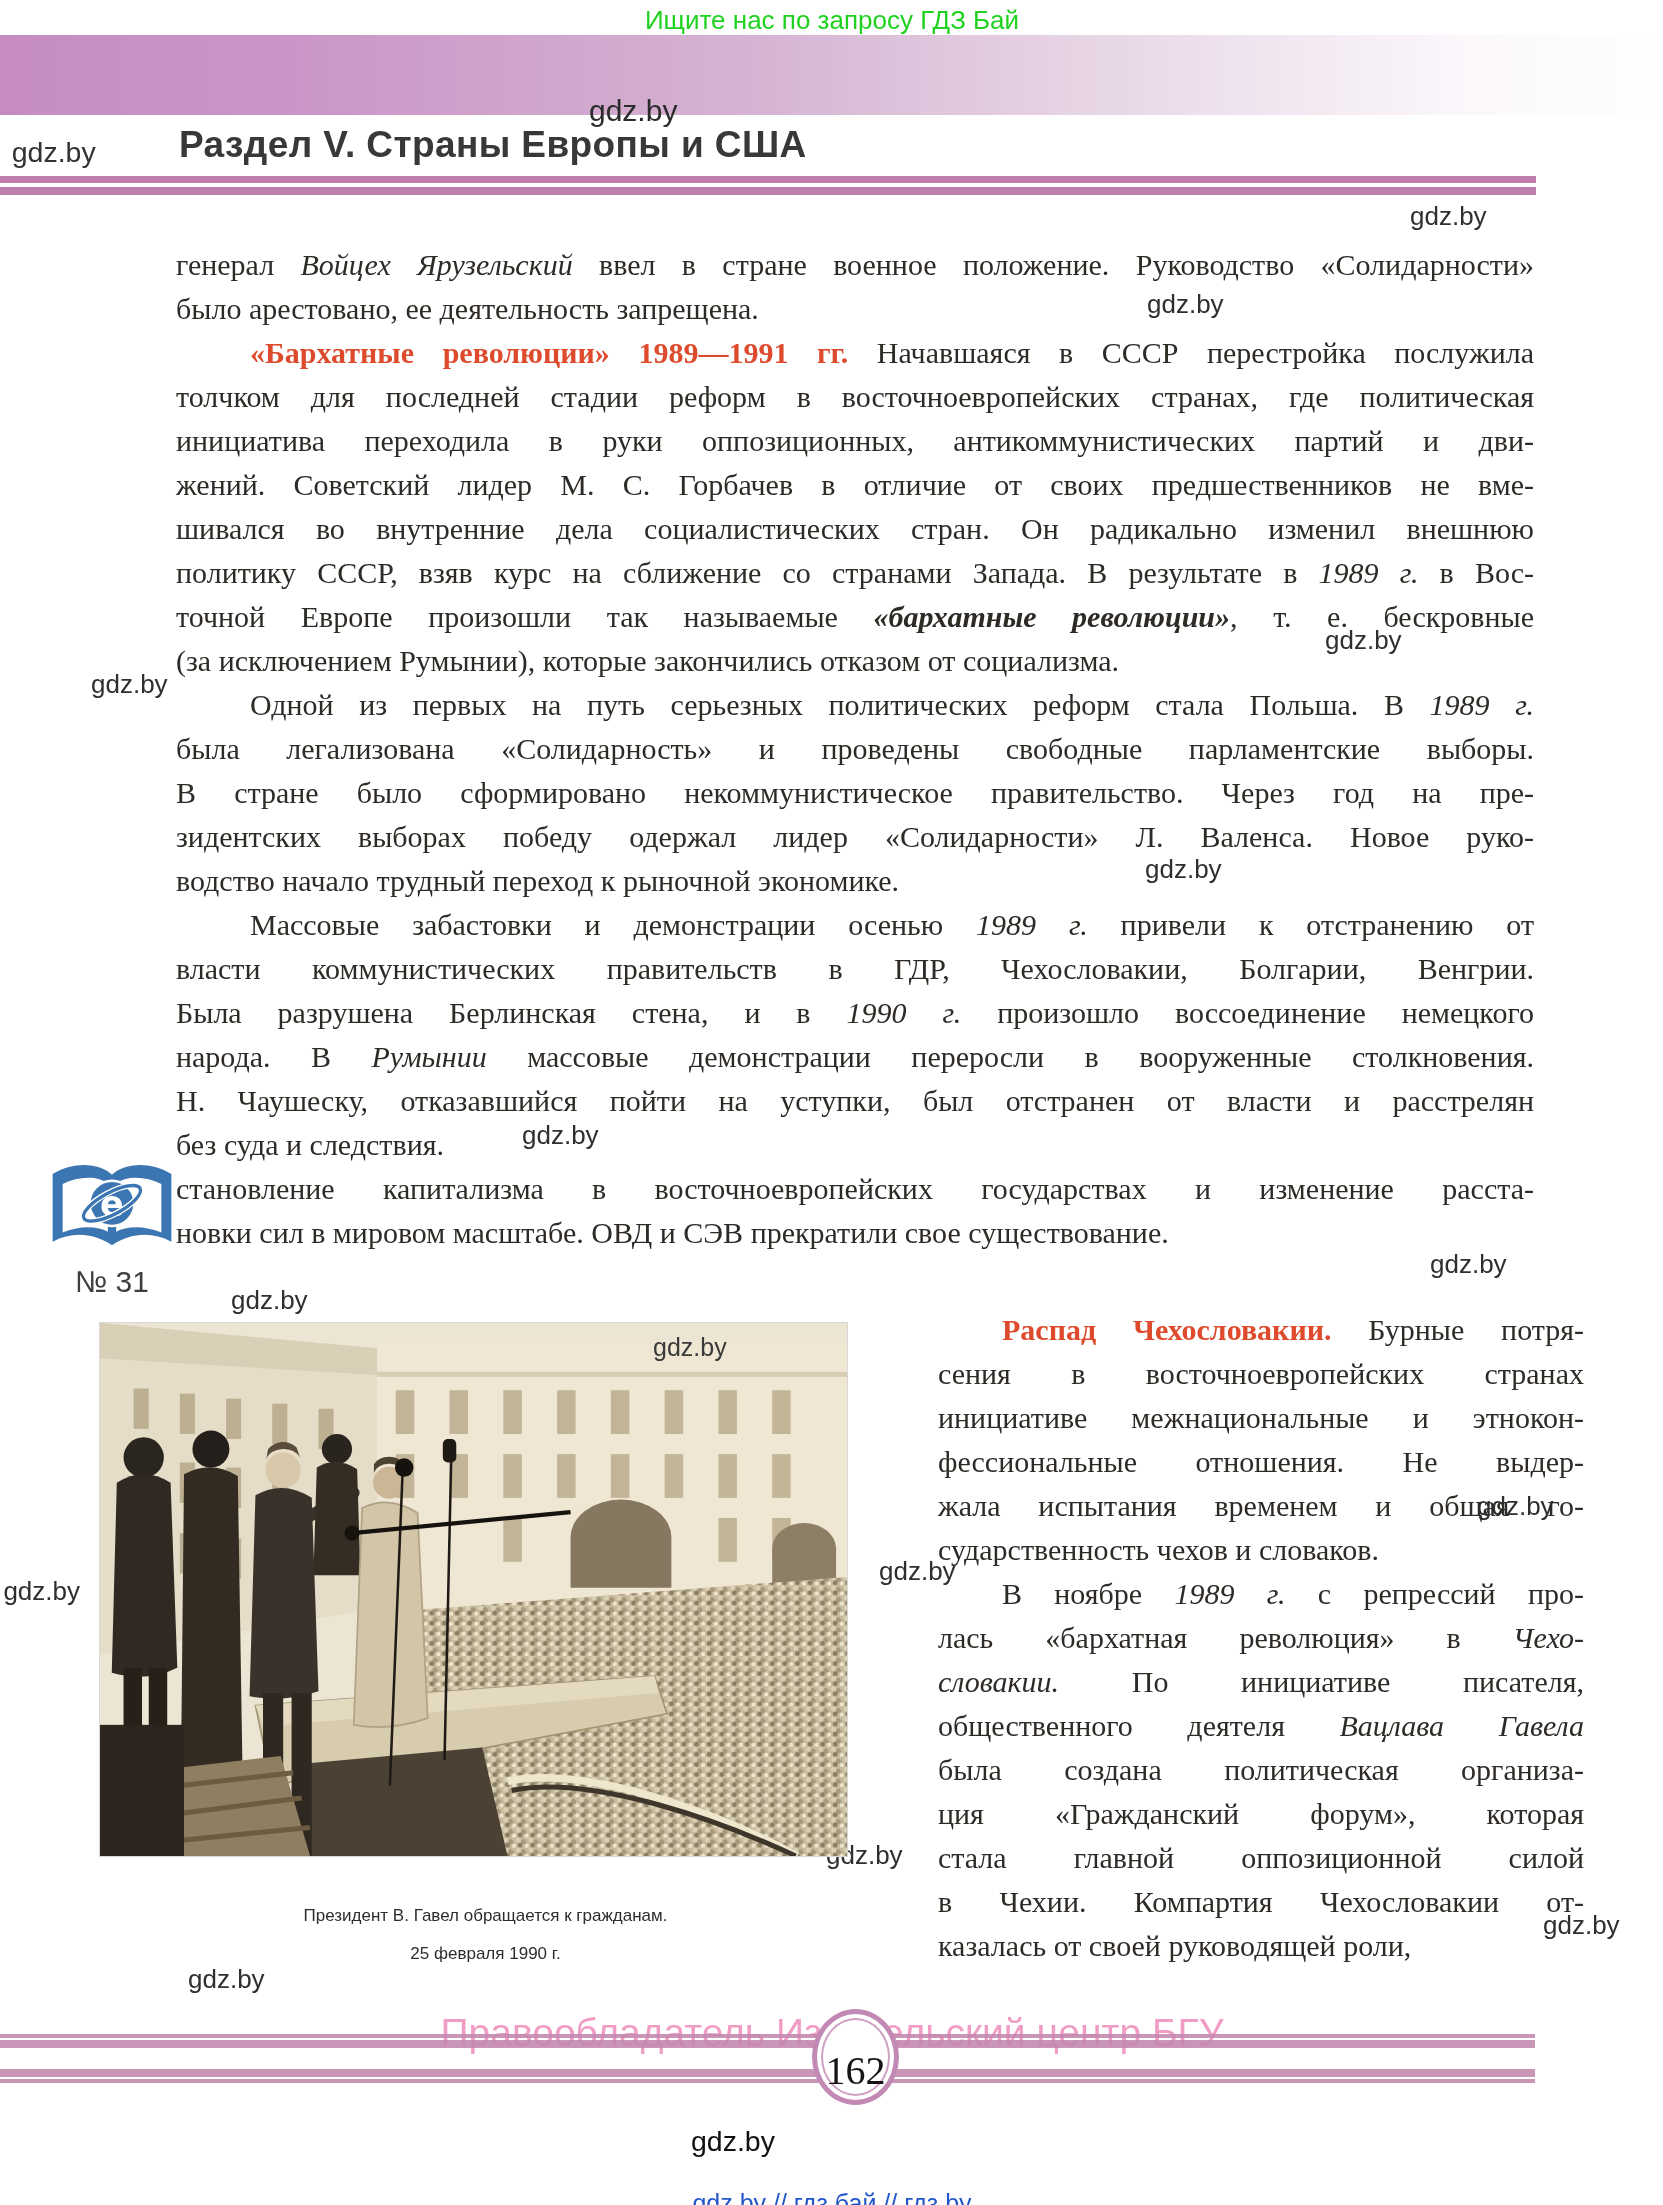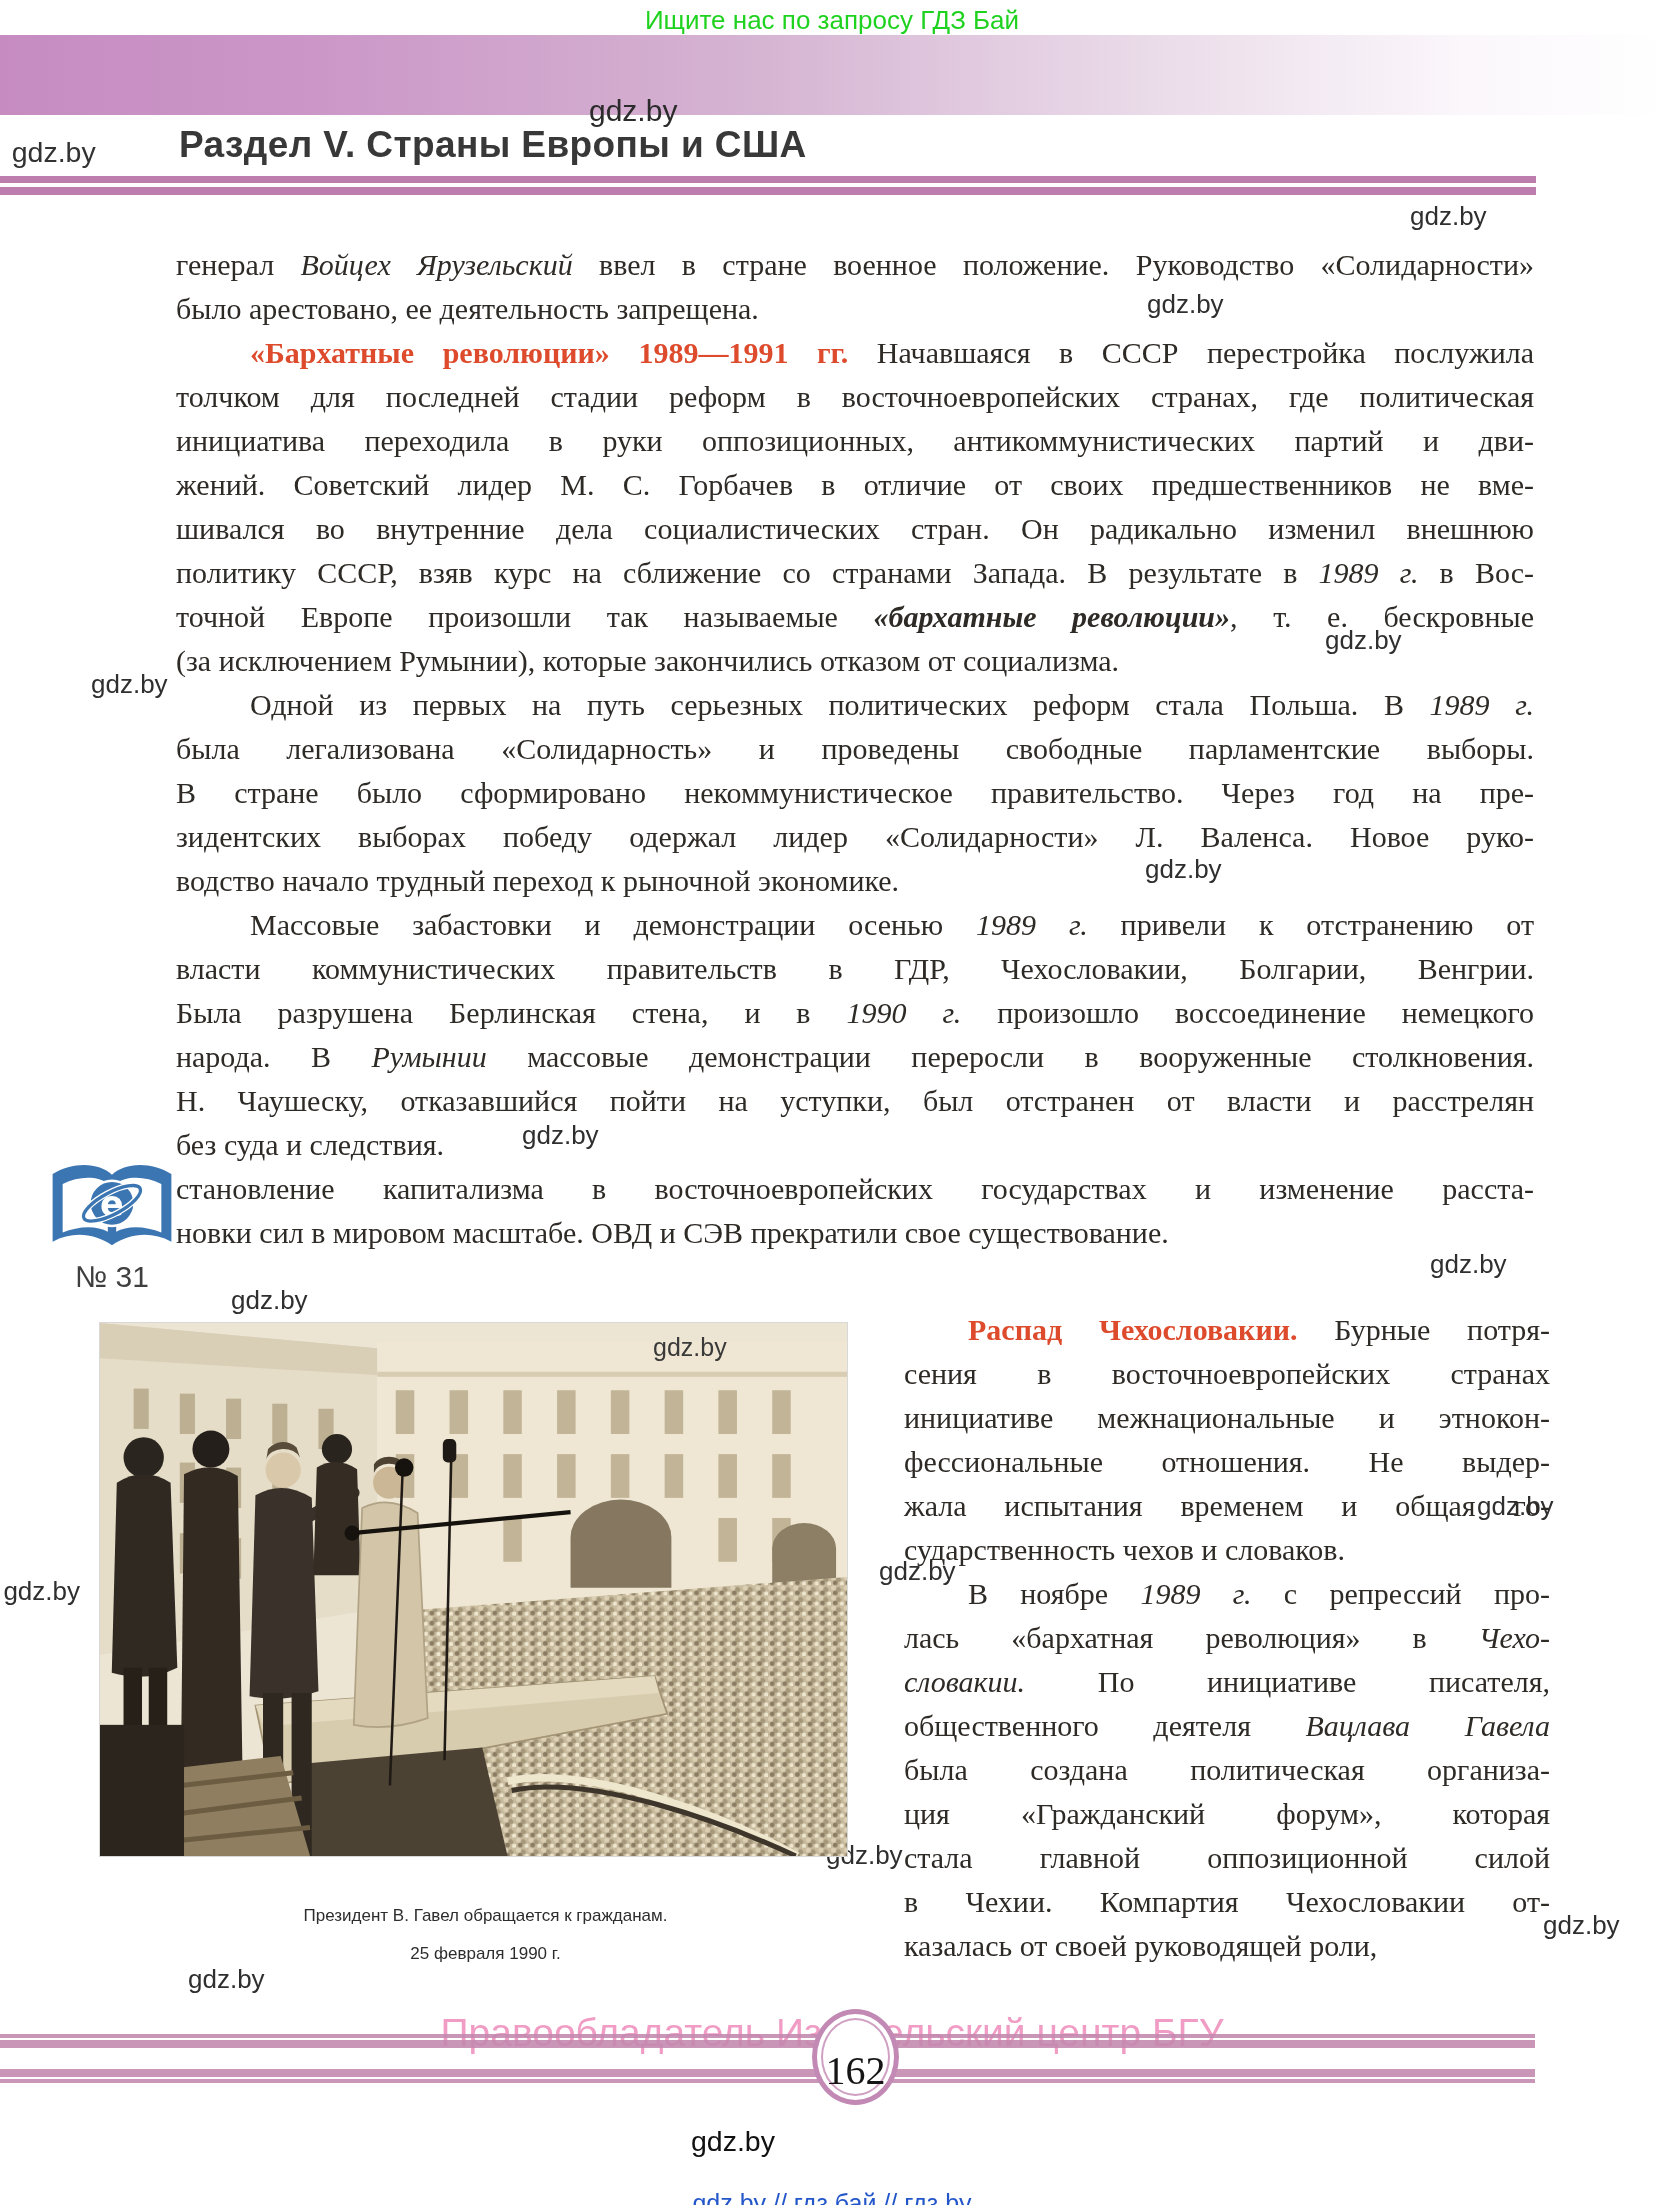--- a/index.html
+++ b/index.html
@@ -21,34 +21,34 @@
   .title{left:179px;top:124px;font-size:37px;color:#383838;letter-spacing:0.4px;font-weight:bold;}
   .hrule{background:var(--stripe_pink);}
   .hrule.r1{left:0;top:176px;width:1536px;height:6.7px;}
   .hrule.r2{left:0;top:187px;width:1536px;height:7.5px;}
 
   
   .wm{font-family:"Liberation Sans",sans-serif;font-size:26px;color:#2f2f2f;white-space:nowrap;}
 
   
   .maincol{left:176px;top:243px;width:1358px;font-size:30px;line-height:44px;}
-  .rcol{left:904px;top:1308px;width:646px;font-size:30px;line-height:44px;}
+  .rcol{left:938px;top:1308px;width:646px;font-size:30px;line-height:44px;}
   .tline{text-align:justify;text-align-last:justify;height:44px;overflow:visible;white-space:normal;}
   .rcol .tline{height:44px;}
   .tline.last{text-align-last:left;}
   .maincol .tline.ind{text-indent:74px;}
   .rcol .tline.ind{text-indent:64px;}
   .seg-r{font-style:normal;}
   .seg-i{font-style:italic;}
   .seg-bi{font-style:italic;font-weight:bold;}
   .seg-h{color:var(--accent_orange);font-weight:bold;}
 
   
   .aside-icon{left:49px;top:1164px;width:126px;text-align:center;}
-  .aside-label{display:block;font-size:30px;color:#3f3f3f;}
+  .aside-label{display:block;margin-top:5px;font-size:30px;color:#3f3f3f;}
 
   
   .photo{left:99px;top:1322px;width:749px;height:535px;border:1.7px solid #d8d8d8;box-sizing:border-box;background:#ede5d3;}
   .photo svg{display:block;width:100%;height:100%;}
   .photo-wm{left:553px;top:10px;font-size:25px;color:#3a3a3a;}
 
   .caption{left:111px;top:1897px;width:749px;text-align:center;font-size:17px;line-height:38px;color:#2d2d2d;}
 
   
   .f-pink{left:0;top:2011px;width:1664px;text-align:center;font-size:39px;color:var(--footer_pink);}

